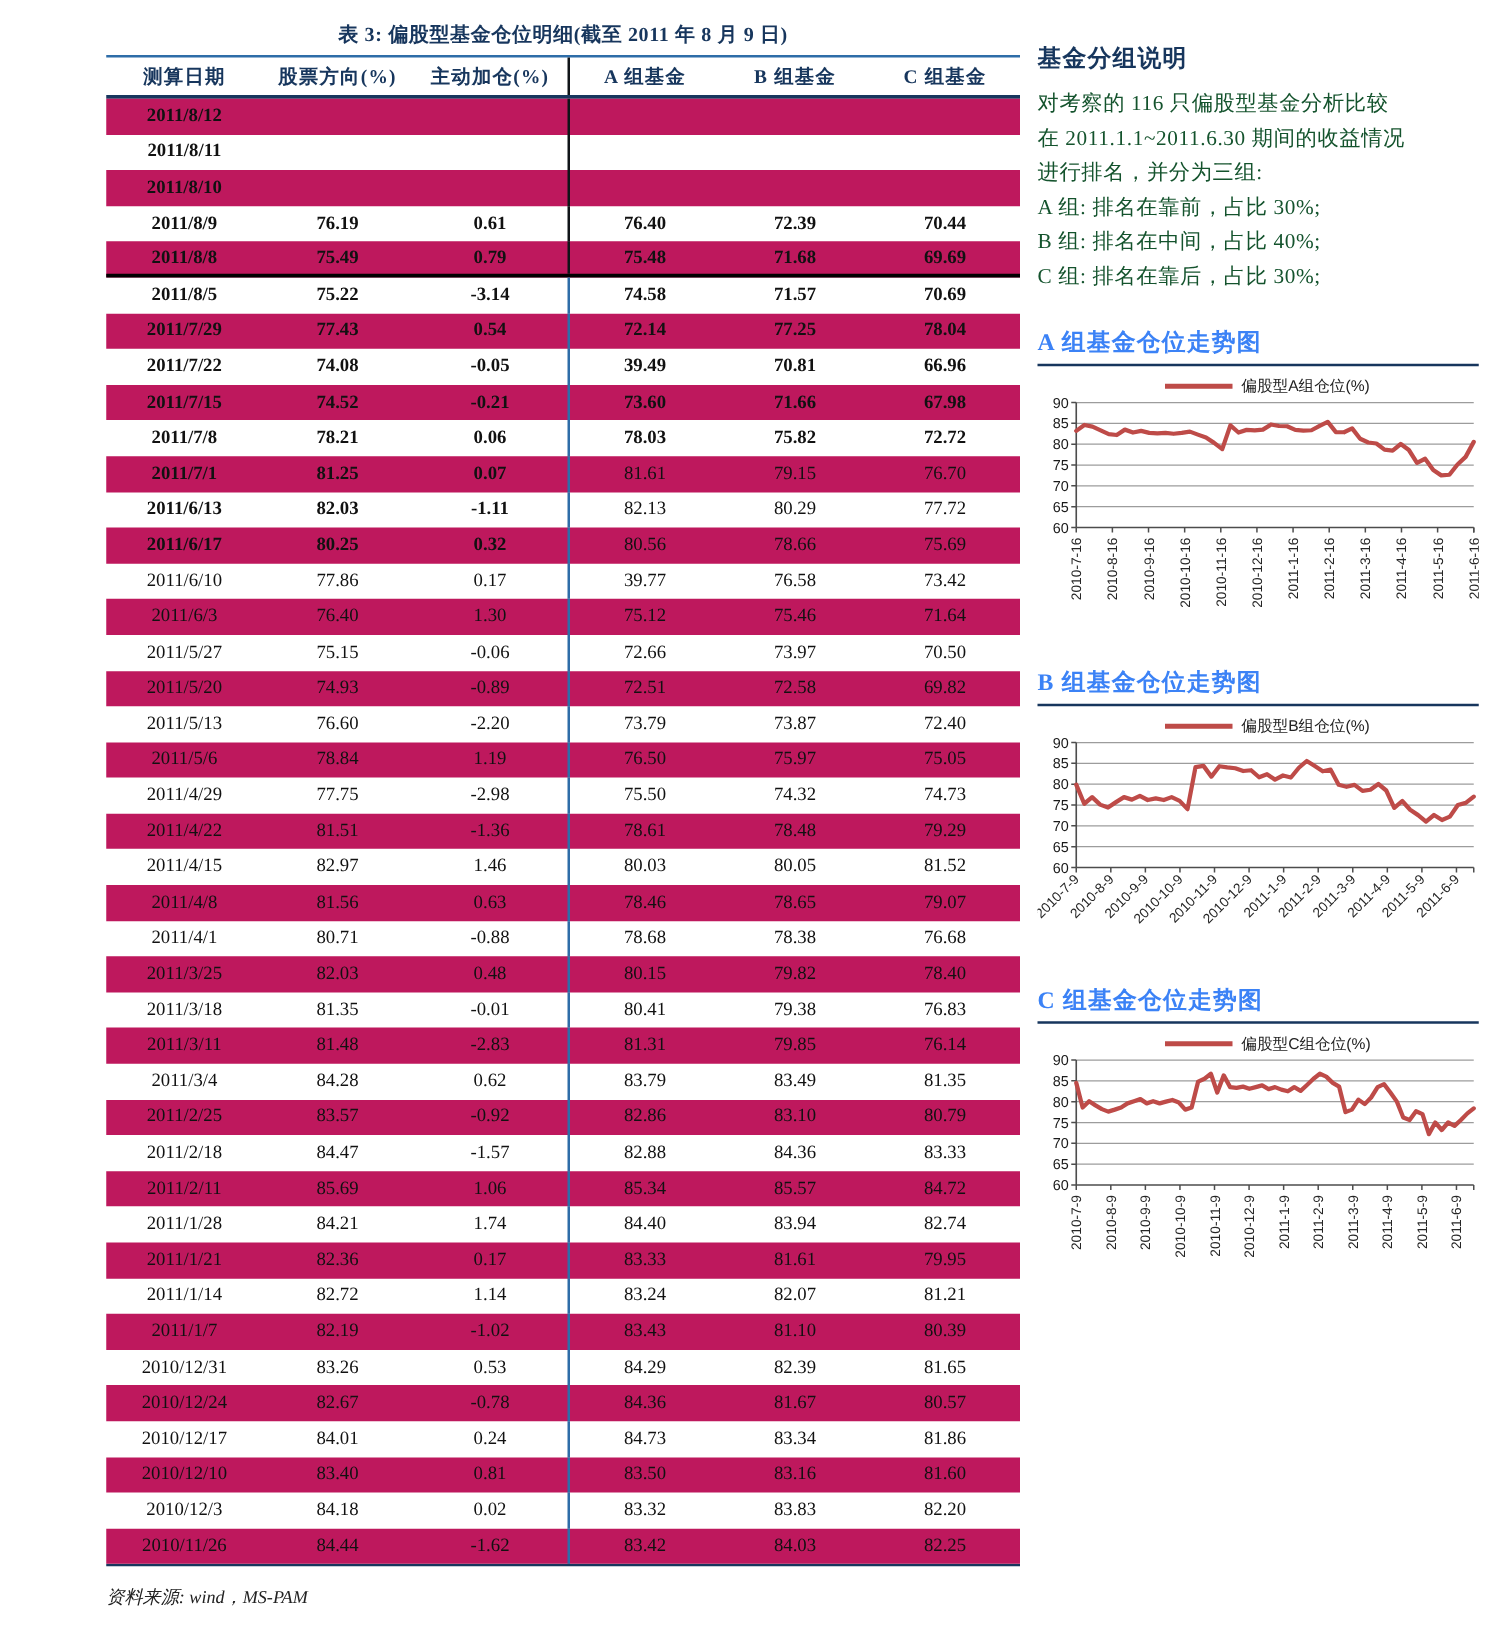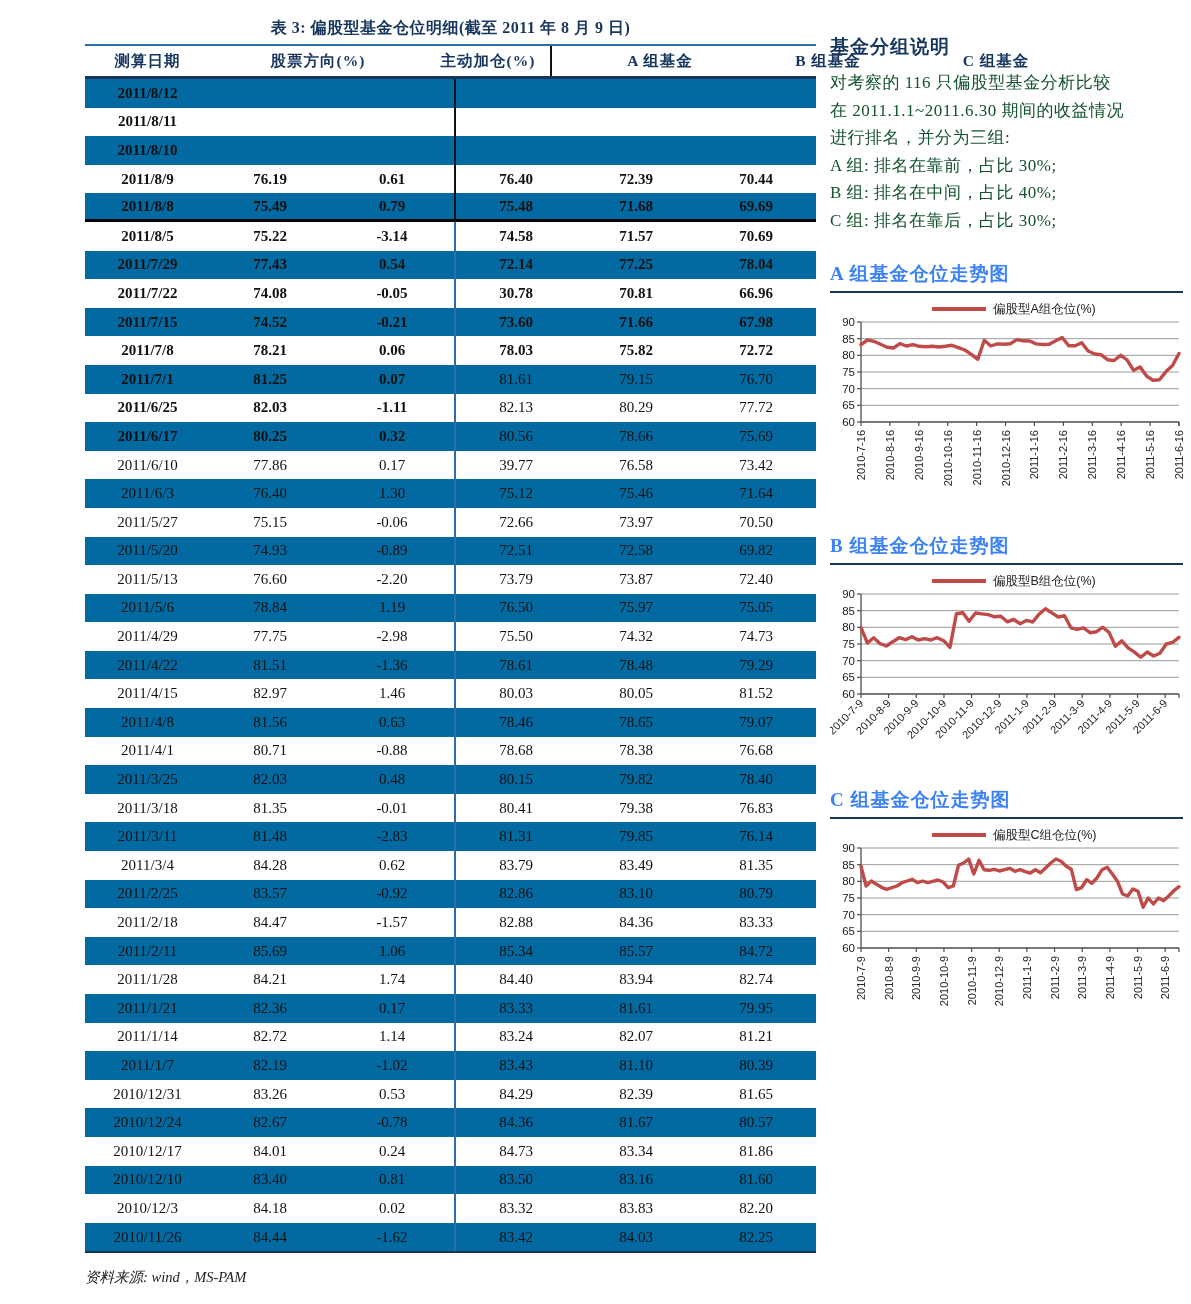--- a/index.html
+++ b/index.html
@@ -19,29 +19,29 @@
     color:#17365D; font-weight:bold; font-size:16px;
     padding-bottom:5px; letter-spacing:0.5px;text-align:center;
   }
   .tbl { width:731px; border-top:2px solid #2E6DA8; border-bottom:2.5px solid #17365D; }
   .tbl-row {
     display:grid;
     grid-template-columns:125px 120px 126px 120px 120px 120px;
     align-items:stretch;
     height:28.6px;
   }
-  .tbl-row.hdr { height:33px; border-bottom:3px solid #17365D;gap:48px; }
+  .tbl-row.hdr { height:33px; border-bottom:3px solid #17365D; }
   .cell {
     display:flex; align-items:center; justify-content:center;
     font-size:15px; color:#111; overflow:hidden; white-space:nowrap;
   }
   .hdr .cell { font-weight:bold; color:#17365D; font-size:15.5px; letter-spacing:1px; }
   .cell:nth-child(3) { border-right:2px solid #2E6DA8; }
   .sep-dark .cell:nth-child(3) { border-right-color:#101418; }
-  .row-shaded { background:#0369a1; }
+  .row-shaded { background:#be185d; }
   .row-black-sep { border-bottom:3px solid #000; }
   .emph-full .cell { font-weight:bold; }
   .emph-left .cell:nth-child(-n+3) { font-weight:bold; }
   .src { margin-top:15px; font-size:14.5px; color:#222; font-style:italic; }
 
   
   .right-col { position:absolute; left:830px; top:34px; width:353px; }
   .notes-title { font-size:19px; font-weight:bold; color:#17365D; margin-bottom:9px; letter-spacing:1px; }
   .note-line { font-size:17px; line-height:27.5px; color:#14532d; letter-spacing:0.5px; }
   .chart-sec { margin-top:27px; }
@@ -125,21 +125,21 @@
           <div class="cell">77.43</div>
           <div class="cell">0.54</div>
           <div class="cell">72.14</div>
           <div class="cell">77.25</div>
           <div class="cell">78.04</div>
         </div>
         <div class="tbl-row emph-full">
           <div class="cell">2011/7/22</div>
           <div class="cell">74.08</div>
           <div class="cell">-0.05</div>
-          <div class="cell">30.78</div>
+          <div class="cell">39.49</div>
           <div class="cell">70.81</div>
           <div class="cell">66.96</div>
         </div>
         <div class="tbl-row row-shaded emph-full">
           <div class="cell">2011/7/15</div>
           <div class="cell">74.52</div>
           <div class="cell">-0.21</div>
           <div class="cell">73.60</div>
           <div class="cell">71.66</div>
           <div class="cell">67.98</div>
@@ -154,21 +154,21 @@
         </div>
         <div class="tbl-row row-shaded emph-left">
           <div class="cell">2011/7/1</div>
           <div class="cell">81.25</div>
           <div class="cell">0.07</div>
           <div class="cell">81.61</div>
           <div class="cell">79.15</div>
           <div class="cell">76.70</div>
         </div>
         <div class="tbl-row emph-left">
-          <div class="cell">2011/6/25</div>
+          <div class="cell">2011/6/13</div>
           <div class="cell">82.03</div>
           <div class="cell">-1.11</div>
           <div class="cell">82.13</div>
           <div class="cell">80.29</div>
           <div class="cell">77.72</div>
         </div>
         <div class="tbl-row row-shaded emph-left">
           <div class="cell">2011/6/17</div>
           <div class="cell">80.25</div>
           <div class="cell">0.32</div>

